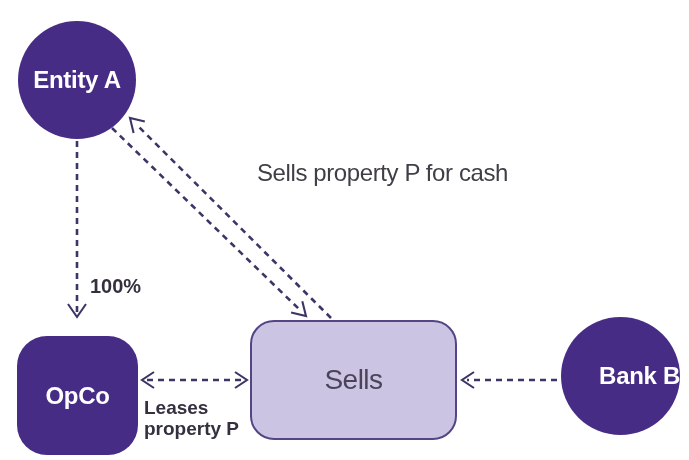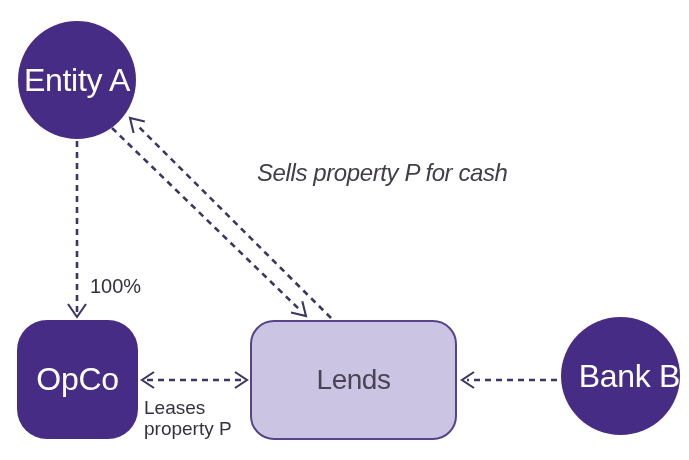--- a/index.html
+++ b/index.html
@@ -46,40 +46,40 @@
   .node {
     position: absolute;
     z-index: 2;
     display: flex;
     align-items: center;
     justify-content: center;
     box-sizing: border-box;
   }
   .node-label {
     color: var(--node-text);
-    font-weight: normal;
-    font-size: 32px;
+    font-weight: bold;
+    font-size: 24px;
     letter-spacing: -0.3px;
     white-space: nowrap;
   }
   .node-entity-a {
     left: 18px; top: 21px;
     width: 118px; height: 118px;
     border-radius: 50%;
     background: var(--node-fill);
   }
   .node-bank-b {
     left: 561px; top: 317px;
     width: 119px; height: 118px;
     border-radius: 50%;
     background: var(--node-fill);
     justify-content: flex-end;
   }
   .node-opco {
-    left: 17px; top: 320px;
+    left: 17px; top: 336px;
     width: 121px; height: 119px;
     border-radius: 30px;
     background: var(--node-fill);
   }
   .node-propco {
     left: 250px; top: 320px;
     width: 207px; height: 120px;
     border-radius: 24px;
     background: var(--propco-fill);
     border: 2px solid var(--propco-border);
@@ -87,36 +87,35 @@
   .node-propco .node-label {
     color: var(--propco-text);
     font-weight: 400;
     font-size: 28px;
     letter-spacing: -0.5px;
   }
   .lbl {
     position: absolute;
     z-index: 2;
     color: var(--label-text);
-    font-weight: normal;
+    font-weight: bold;
     font-size: 19px;
     line-height: 21px;
   }
   .lbl-ownership {
     left: 90px; top: 276px;
     font-size: 20px;
   }
   .lbl-sells {
     left: 257px; top: 158px;
     font-weight: 400;
     font-size: 24px;
     line-height: 29px;
     color: var(--sells-text);
     letter-spacing: -0.4px;
-    font-style: italic;
   }
   .lbl-leases {
     left: 144px; top: 397px;
     width: 104px;
     text-align: left;
   }
   .lbl-lends {
     left: 460px; top: 399px;
     width: 92px;
     text-align: center;
@@ -153,21 +152,21 @@
 
   <div class="node node-entity-a">
     <span class="node-label">Entity A</span>
   </div>
 
   <div class="node node-opco">
     <span class="node-label">OpCo</span>
   </div>
 
   <div class="node node-propco">
-    <span class="node-label">Lends</span>
+    <span class="node-label">Sells</span>
   </div>
 
   <div class="node node-bank-b">
     <span class="node-label">Bank B</span>
   </div>
 
   <div class="lbl lbl-ownership">100%</div>
 
   <div class="lbl lbl-sells">
     <span>Sells property P for cash</span><br>

